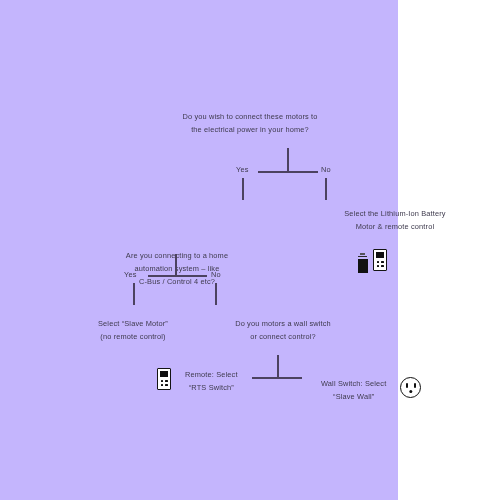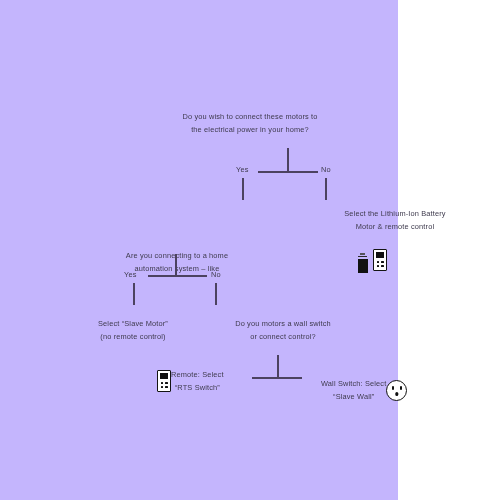--- a/index.html
+++ b/index.html
@@ -48,22 +48,21 @@
     position: absolute;
     background: #4c4260;
   }
   .ln-v { width: 1.6px; }
   .ln-h { height: 1.6px; }
 
   
   .outcome {
     position: absolute;
     display: flex;
-    align-items: center;
-    gap: 0;
+    gap: 14px;
   }
   .outcome .otext {
     color: #3e3a4d;
     font-size: 7.4px;
     line-height: 13px;
     letter-spacing: 0.15px;
     text-align: center;
     white-space: nowrap;
   }
   .outcome .otext .ln { display: block; }
@@ -173,20 +172,21 @@
 
   <div class="branch-label" style="left:236px; top:165px;">Yes</div>
   <div class="branch-label" style="left:321px; top:165px;">No</div>
 
   <div class="ln-v" style="left:242px; top:178px; height:22px;"></div>
   <div class="ln-v" style="left:325px; top:178px; height:22px;"></div>
 
   <div class="node" style="left:112px; top:213px; width:130px;margin-top:36px;">
     <span class="ln">Are you connecting to a home</span>
     <span class="ln">automation system – like</span>
+    <span class="ln">C-Bus / Control 4 etc?</span>
   </div>
 
   <div class="ln-v" style="left:175px; top:254px; height:22px;"></div>
   <div class="ln-h" style="left:148px; top:275px; width:59px;"></div>
 
   <div class="branch-label" style="left:124px; top:270px;">Yes</div>
   <div class="branch-label" style="left:211px; top:270px;">No</div>
 
   <div class="ln-v" style="left:133px; top:283px; height:22px;"></div>
   <div class="ln-v" style="left:215px; top:283px; height:22px;"></div>

